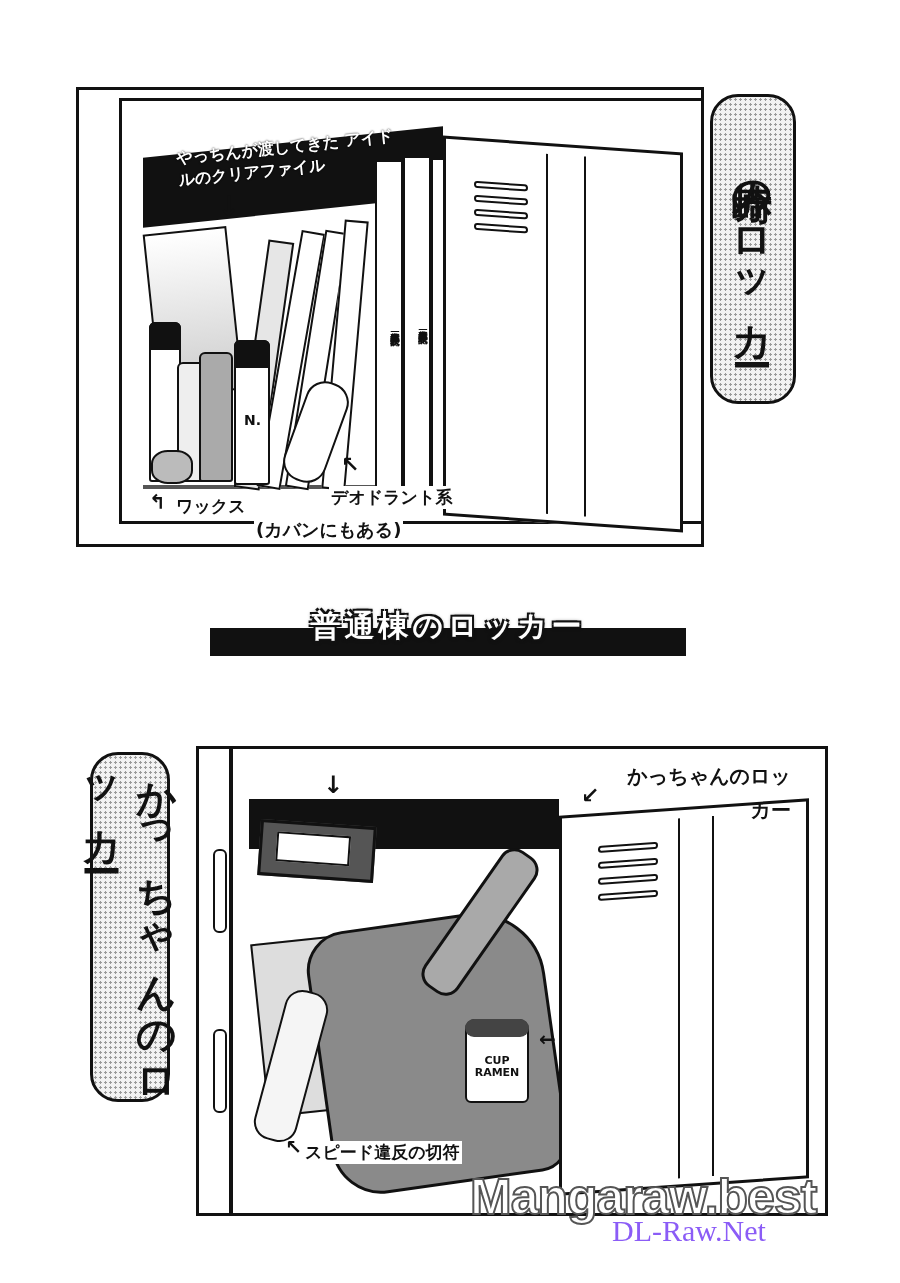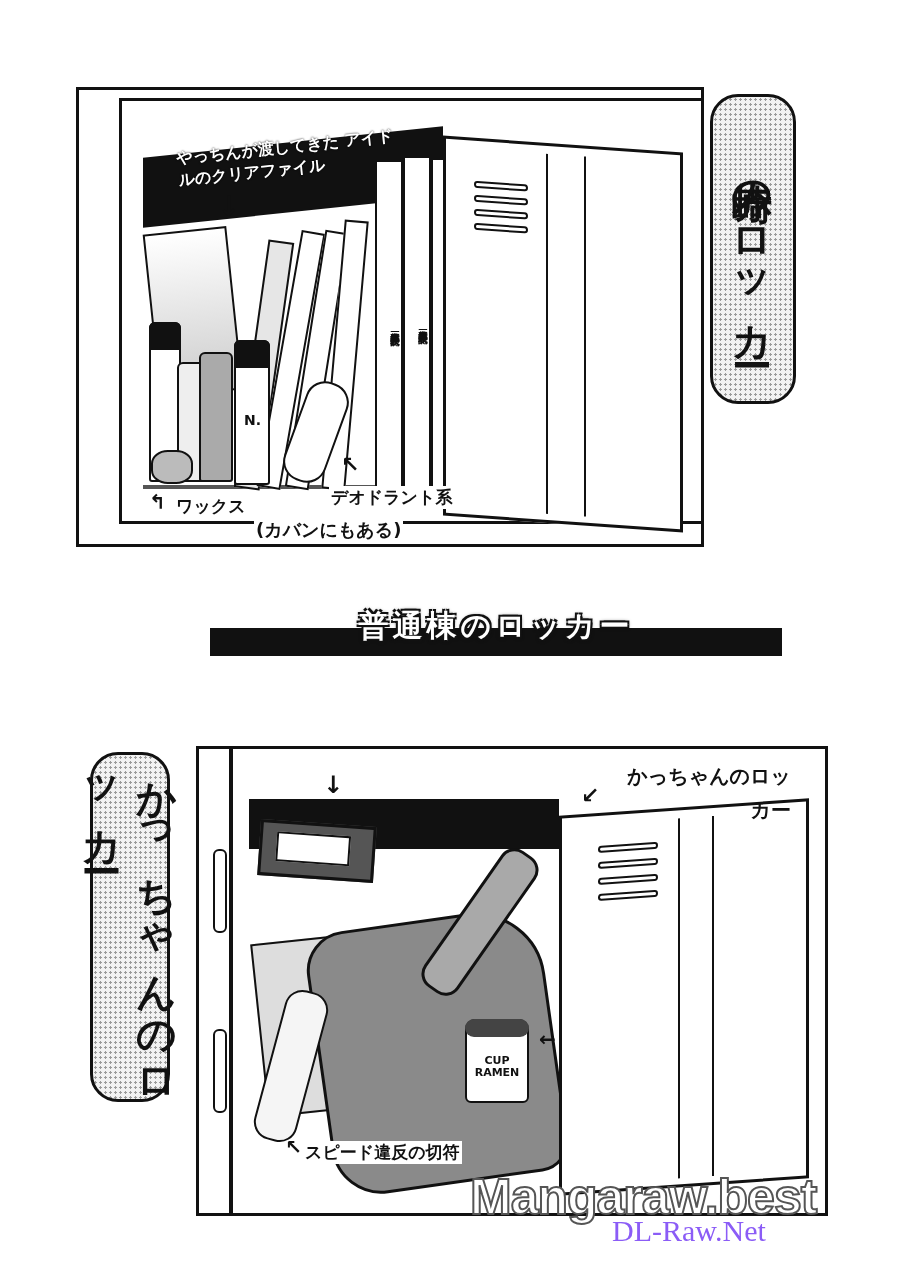--- a/index.html
+++ b/index.html
@@ -8,21 +8,21 @@
   .abs{position:absolute;}
   .bubble{position:absolute;border:3px solid #111;border-radius:28px;box-sizing:border-box;
     background-color:#f2f2f2;
     background-image:radial-gradient(#9a9a9a 1.1px, transparent 1.3px);
     background-size:5px 5px;
     display:flex;align-items:center;justify-content:center;}
   .vtext{writing-mode:vertical-rl;font-weight:bold;font-size:40px;letter-spacing:2px;color:#111;}
   .label{position:absolute;font-size:17px;font-weight:bold;white-space:nowrap;color:#111;background:#fff;padding:0 2px;}
   .label.dark{color:#fff;background:transparent;text-shadow:0 0 2px #000;}
   .note{position:absolute;font-size:17px;font-weight:bold;color:#111;white-space:nowrap;}
-  .banner{position:absolute;left:210px;top:628px;width:572px;height:28px;background:#111;}
+  .banner{position:absolute;left:210px;top:628px;width:476px;height:28px;background:#111;}
   .banner-text{position:absolute;left:0;right:0;top:-22px;text-align:center;font-size:30px;font-weight:bold;color:#fff;
     text-shadow:-2px -2px 0 #111,2px -2px 0 #111,-2px 2px 0 #111,2px 2px 0 #111,0 0 4px #111;letter-spacing:4px;}
   .watermark{position:absolute;left:470px;top:1168px;font-size:50px;font-weight:bold;color:#fff;font-family:"Liberation Sans",sans-serif;
     -webkit-text-stroke:2px #555;letter-spacing:-1px;}
   .watermark2{position:absolute;left:580px;top:1214px;font-size:30px;color:#8b5cf6;font-family:"Liberation Serif",serif;margin-left:32px;}
   .locker-door{position:absolute;border:3px solid #111;background:#fff;box-sizing:border-box;}
   .vent{position:absolute;height:7px;border:2px solid #111;border-radius:4px;background:#fff;box-sizing:border-box;}
   .book{position:absolute;border:2px solid #111;background:#fff;box-sizing:border-box;writing-mode:vertical-rl;font-size:9px;font-weight:bold;padding-top:6px;text-align:center;}
   .can{position:absolute;border:2px solid #111;border-radius:6px 6px 3px 3px;box-sizing:border-box;background:#fff;}
   .cap{position:absolute;left:-2px;right:-2px;top:-2px;height:28px;background:#111;border-radius:6px 6px 0 0;}

